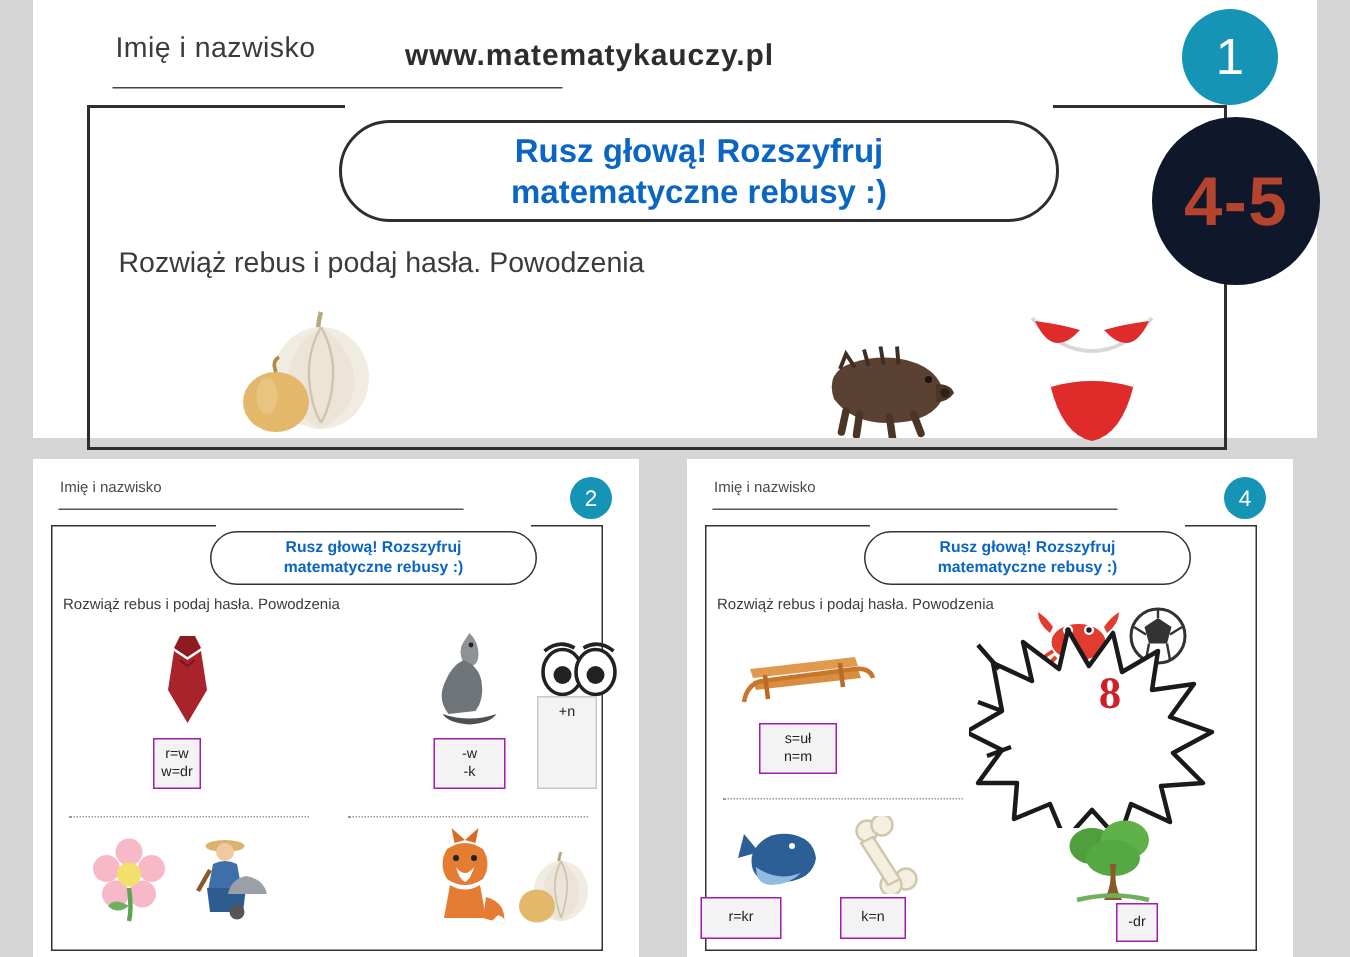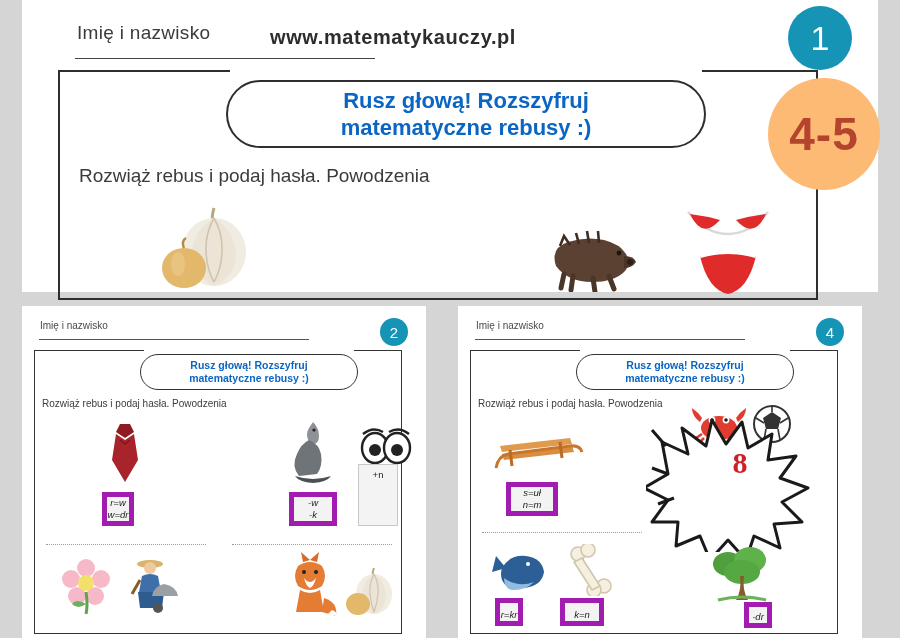--- a/index.html
+++ b/index.html
@@ -117,21 +117,21 @@
     width: 64px;
     height: 64px;
     background: #1594b5;
     font-size: 34px;
   }
   .badge-45 {
     left: 746px;
     top: 78px;
     width: 112px;
     height: 112px;
-    background: #fdba74;
+    background: #0f172a;
     color: #b5442f;
     font-size: 46px;
     font-weight: bold;
     letter-spacing: 1px;
   }
 
   
   .garlic-wrap { position: absolute; left: 130px; top: 196px; width: 120px; height: 96px; }
   .boar-wrap { position: absolute; left: 518px; top: 222px; width: 100px; height: 70px; }
   .bikini-wrap { position: absolute; left: 660px; top: 198px; width: 92px; height: 96px; }
@@ -228,31 +228,30 @@
     color: #3b3b3b;
   }
   .dotted-sep {
     position: absolute;
     border-top: 1.2px dotted #9a9a9a;
   }
 
   
   .clue-box {
     position: absolute;
-    border: 5px solid #a21caf;
+    border: 1px solid #a21caf;
     background: #f3f3f3;
     box-sizing: border-box;
     display: flex;
     flex-direction: column;
     align-items: center;
-    justify-content: flex-end;
+    justify-content: center;
     font-size: 9.5px;
     color: #222;
     line-height: 12px;
-    font-style: italic;
   }
   .tall-box {
     position: absolute;
     border: 1px solid #c8c8c8;
     background: #f3f3f3;
     box-sizing: border-box;
     display: flex;
     align-items: flex-start;
     justify-content: center;
     padding-top: 4px;
@@ -516,21 +515,21 @@
   <div class="dotted-sep" style="left:24px;top:226px;width:160px;"></div>
 
   <div class="ill" style="left:30px;top:238px;width:62px;height:50px;">
     <svg width="62" height="50" viewBox="0 0 62 50">
       <path d="M14 24 q8 -14 24 -12 q16 2 18 16 q-2 14 -20 16 q-18 2 -22 -8 q-2 -6 0 -12z" fill="#2b5f96"></path>
       <path d="M16 34 q14 10 30 4 q-8 8 -20 8 q-10 0 -10 -12z" fill="#8fbce0"></path>
       <path d="M8 12 l10 12 l-14 4z" fill="#2b5f96"></path>
       <circle cx="40" cy="20" r="2" fill="#fff"></circle>
     </svg>
   </div>
-  <div class="clue-box" style="left:37px;top:292px;width:28px;height:28px;">
+  <div class="clue-box" style="left:9px;top:292px;width:54px;height:28px;">
     <div>r=kr</div>
   </div>
 
   <div class="ill" style="left:106px;top:238px;width:54px;height:52px;">
     <svg width="54" height="52" viewBox="0 0 54 52">
       <g fill="#f4efdf" stroke="#cfc6ab" stroke-width="1.6">
         <circle cx="14" cy="10" r="7"></circle>
           <circle cx="24" cy="6" r="7"></circle>
         <circle cx="40" cy="42" r="7"></circle>
           <circle cx="30" cy="46" r="7"></circle>

